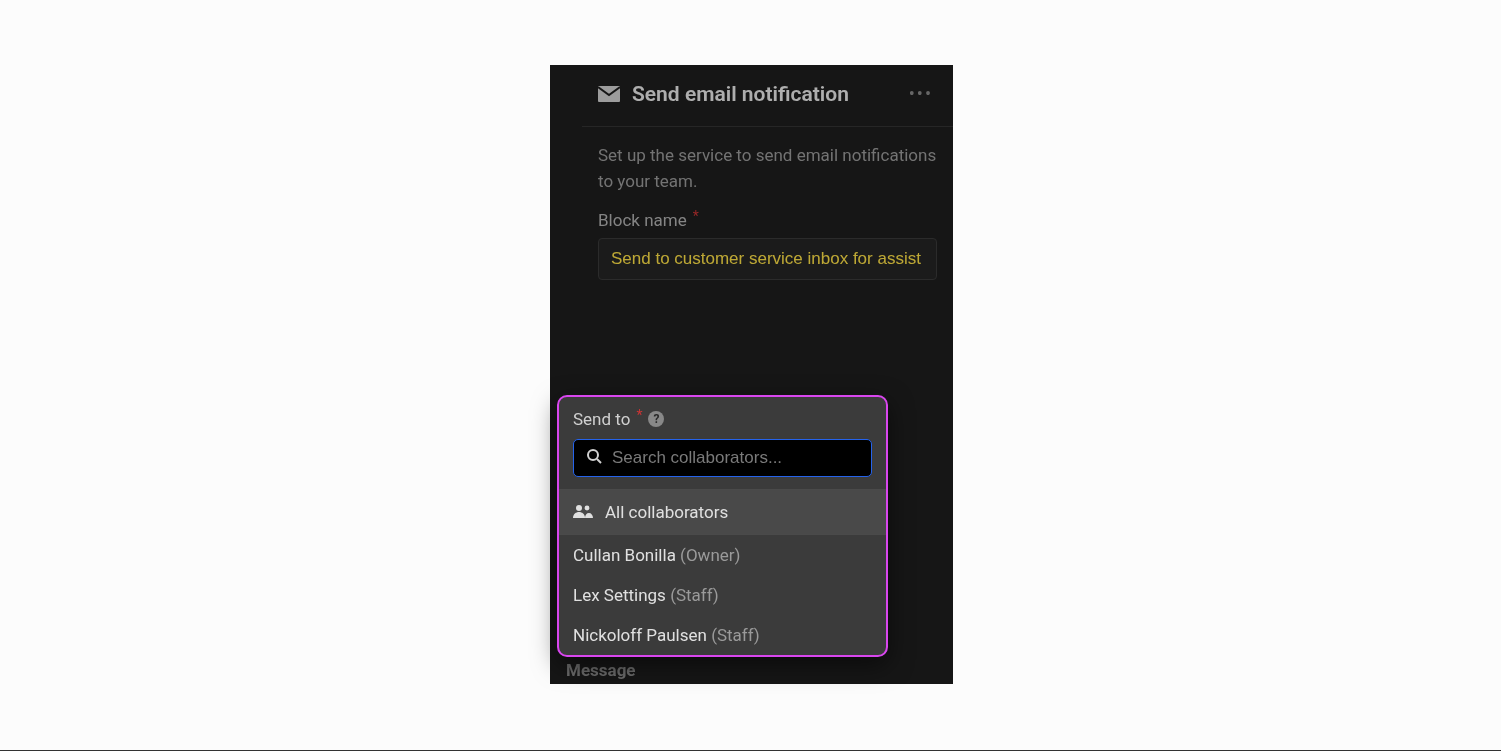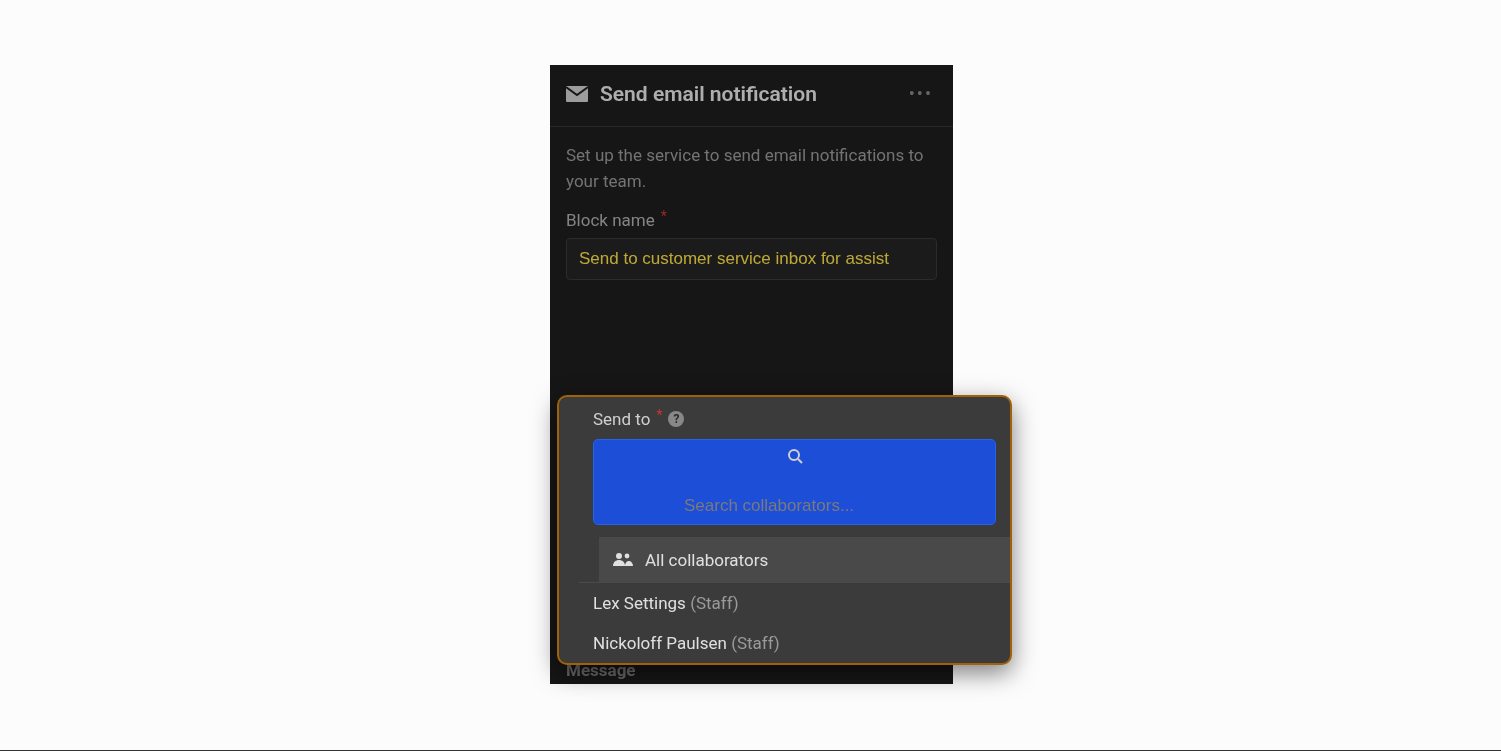--- a/index.html
+++ b/index.html
@@ -13,20 +13,21 @@
     }
     .panel {
       position: absolute;
       left: 550px;
       top: 65px;
       width: 403px;
       height: 619px;
       background: #1e1e1e;
       color: #e0e0e0;
       overflow: hidden;
+      padding-left: 32px;
     }
     .panel-header {
       display: flex;
       align-items: center;
       padding: 14px 16px 18px 16px;
       border-bottom: 1px solid #333;
     }
     .panel-header .icon-wrap {
       margin-right: 12px;
       display: flex;
@@ -105,27 +106,26 @@
       height: 3px;
       background: #d0d0d0;
     }
     .send-to-section {
       padding: 14px 16px 0 16px;
     }
     .dropdown-popover {
       position: absolute;
       left: 557px;
       top: 395px;
-      width: 455px;
+      width: 331px;
       background: #3b3b3b;
-      border: 2px solid #a16207;
+      border: 2px solid #d946ef;
       border-radius: 10px;
       box-shadow: 0 8px 24px rgba(0,0,0,.5);
       overflow: hidden;
-      padding-left: 20px;
     }
     .popover-header {
       padding: 12px 14px 12px 14px;
     }
     .popover-label {
       font-size: 17px;
       color: #d0d0d0;
       display: flex;
       align-items: center;
       gap: 6px;
@@ -138,41 +138,39 @@
       display: inline-flex;
       align-items: center;
       justify-content: center;
       color: #2a2a2a;
       font-size: 12px;
       font-weight: 700;
     }
     .search-wrap {
       display: flex;
       align-items: center;
-      background: #1d4ed8;
+      background: #000000;
       border: 1.5px solid #2563eb;
       border-radius: 5px;
       padding: 8px 12px;
-      gap: 28px;
-      flex-direction: column;
+      gap: 10px;
     }
     .search-input {
       flex: 1;
       background: transparent;
       border: none;
       outline: none;
       font-size: 17px;
       color: #d0d0d0;
     }
     .search-input::placeholder {
       color: #7a7a7a;
     }
     .option-group-top {
       border-top: 1px solid #4a4a4a;
-      margin-left: 20px;
     }
     .option {
       display: flex;
       align-items: center;
       padding: 12px 14px;
       font-size: 17px;
       color: #e0e0e0;
       cursor: pointer;
       gap: 12px;
     }
@@ -269,20 +267,26 @@
       </svg>
     </span>
     <span>All collaborators</span>
   </div>
 
   <div class="divider"></div>
 
   <div class="collab-list">
     <div class="option">
       <span>
+        <span>Cullan Bonilla</span>
+        <span class="role">(Owner)</span>
+      </span>
+    </div>
+    <div class="option">
+      <span>
         <span>Lex Settings</span>
         <span class="role">(Staff)</span>
       </span>
     </div>
     <div class="option">
       <span>
         <span>Nickoloff Paulsen</span>
         <span class="role">(Staff)</span>
       </span>
     </div>

